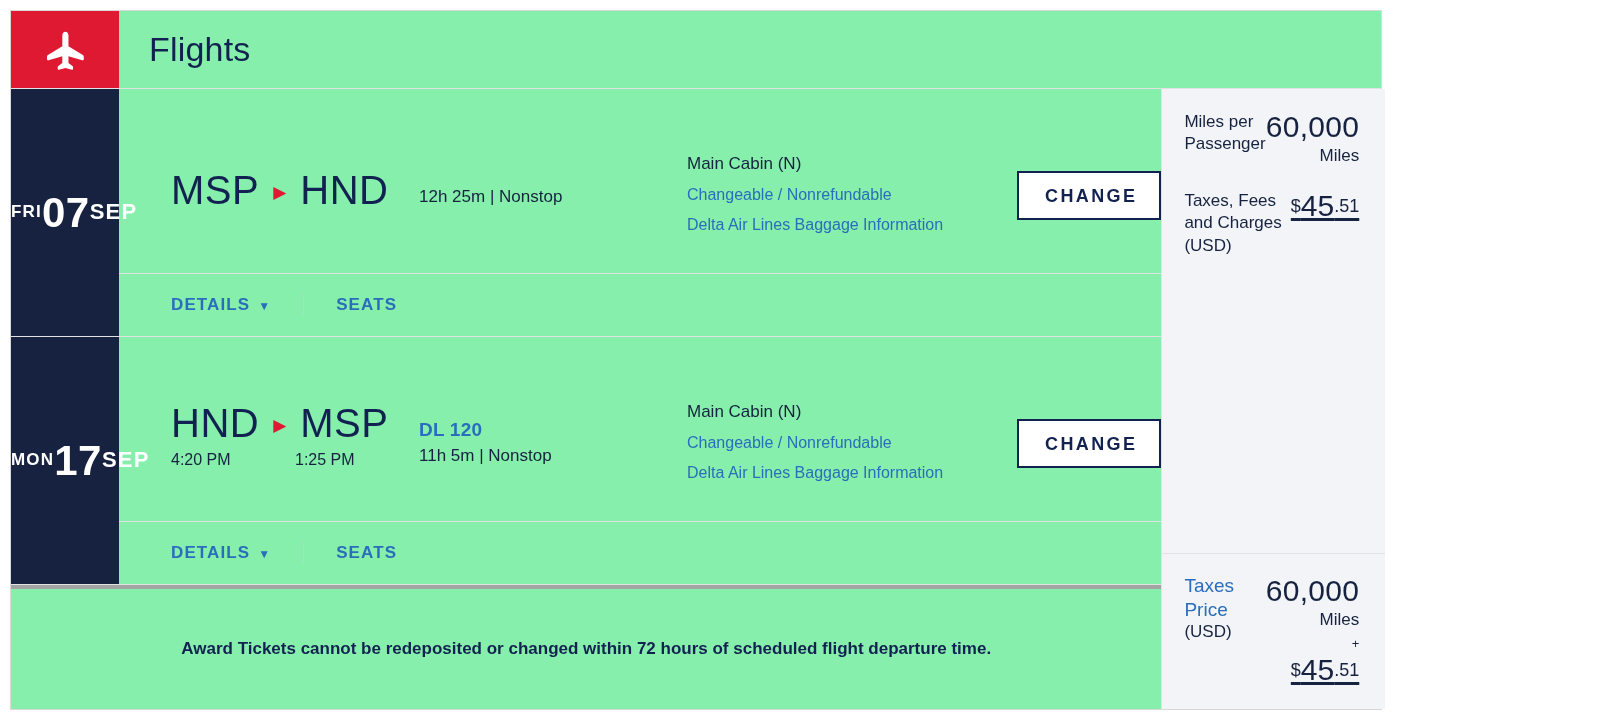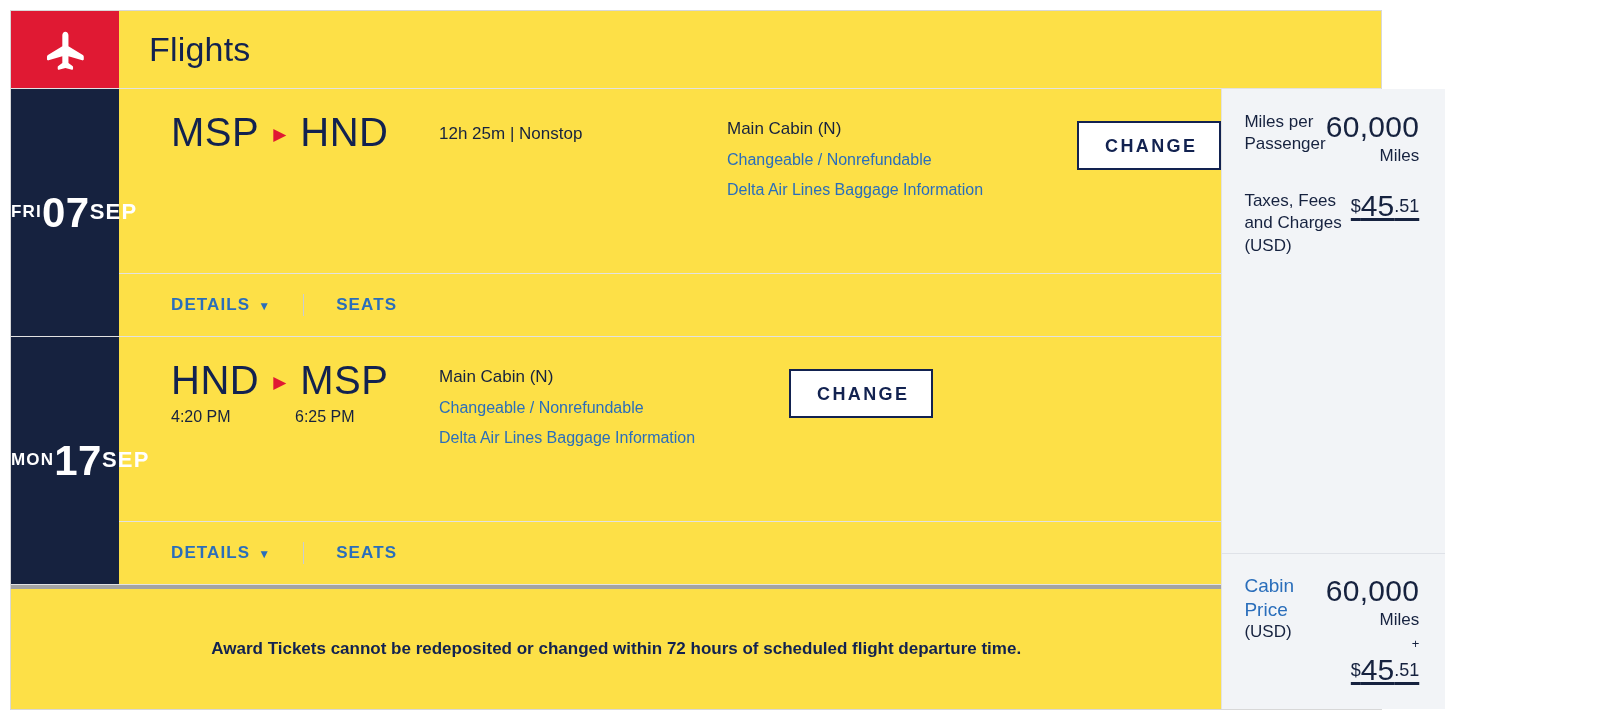--- a/index.html
+++ b/index.html
@@ -13,21 +13,21 @@
     width: 1621px;
     height: 727px;
     position: relative;
     background: #ffffff;
     padding: 10px 16px 16px 10px;
   }
   .card {
     width: 1372px;
     height: 700px;
     border: 1px solid #d8d8d8;
-    background: #fde047;
+    background: #86efac;
     display: flex;
     flex-direction: column;
     position: relative;
     box-shadow: 0 0 0 0 rgba(0,0,0,0);
   }
 
   
   .header {
     height: 78px;
     display: flex;
@@ -108,25 +108,24 @@
     letter-spacing: 1.2px;
     line-height: 1.1;
   }
   .flight-right {
     flex: 1;
     display: flex;
     flex-direction: column;
   }
   .flight-main {
     display: flex;
-    align-items: flex-start;
+    align-items: center;
     padding: 22px 0 4px 0;
     min-height: 185px;
     border-bottom: 1px solid #e2e2e2;
-    gap: 20px;
   }
   .route {
     width: 300px;
     padding-left: 52px;
   }
   .route-codes {
     display: flex;
     align-items: center;
     gap: 0;
   }
@@ -400,24 +399,28 @@
                 <div class="route-codes">
                   <span class="code">HND</span>
                   <span class="route-arrow">▶</span>
                   <span class="code">MSP</span>
                 </div>
                 <div class="times">
                   <div class="time-block">
                     <div class="time">4:20 PM</div>
                   </div>
                   <div class="time-block">
-                    <div class="time">6:25 PM</div>
+                    <div class="time">1:25 PM</div>
                     <div class="arrives-next"></div>
                   </div>
                 </div>
+              </div>
+              <div class="flightnum-col">
+                <div class="flightnum">DL 120</div>
+                <div class="duration">11h 5m | Nonstop</div>
               </div>
               <div class="fare-col">
                 <div class="cabin">Main Cabin (N)</div>
                 <a class="fare-link">Changeable / Nonrefundable</a>
                 <a class="fare-link">Delta Air Lines Baggage Information</a>
               </div>
               <div class="change-col">
                 <button class="btn-change">CHANGE</button>
               </div>
             </div>
@@ -451,21 +454,21 @@
             <div class="sum-label">Taxes, Fees and Charges (USD)</div>
             <div class="sum-value">
               <div class="money">
                 <span class="cur">$</span><span>45</span><span class="cents">.51</span>
               </div>
             </div>
           </div>
         </div>
         <div class="summary-total">
           <div>
-            <div class="total-label">Cabin Price</div>
+            <div class="total-label">Taxes Price</div>
             <div class="total-sub">(USD)</div>
           </div>
           <div class="total-right">
             <div class="total-miles">60,000</div>
             <div class="total-unit">Miles</div>
             <div class="plus">+</div>
             <div class="money total-money">
               <span class="cur">$</span><span>45</span><span class="cents">.51</span>
             </div>
           </div>

